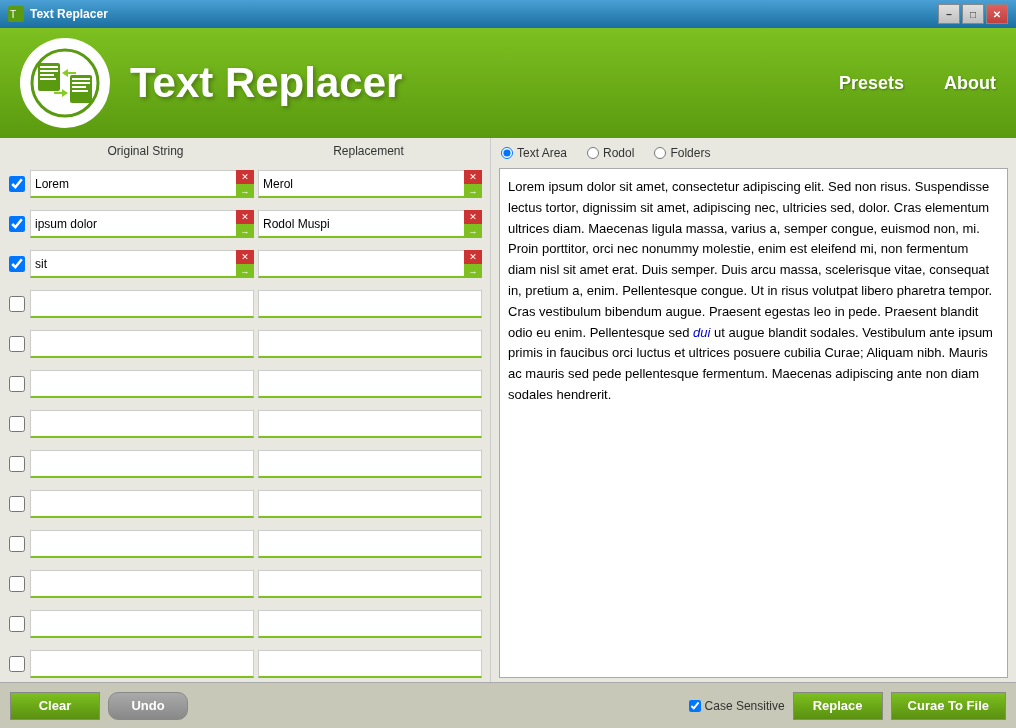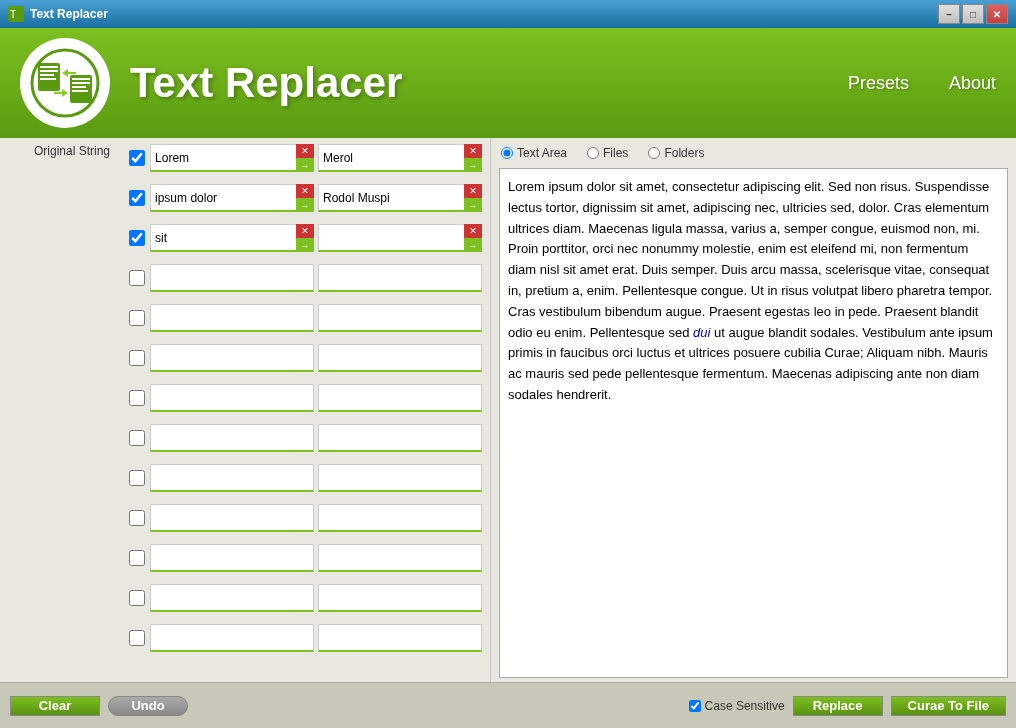--- a/index.html
+++ b/index.html
@@ -91,40 +91,40 @@
       flex: 1;
     }
     .header-nav {
       display: flex;
       gap: 40px;
       align-items: center;
     }
     .header-nav-item {
       color: white;
       font-size: 18px;
-      font-weight: normal;
+      font-weight: bold;
       font-family: 'Comic Sans MS', cursive, Arial;
       cursor: pointer;
       text-shadow: 1px 1px 2px rgba(0,0,0,0.3);
     }
 
     
     .content {
       display: flex;
       flex: 1;
       background: #e8e8e0;
       overflow: hidden;
     }
 
     
     .left-panel {
       width: 490px;
       flex-shrink: 0;
       display: flex;
-      flex-direction: row;
+      flex-direction: column;
       background: #e8e8e0;
     }
 
     .table-header {
       display: flex;
       padding: 6px 10px;
       background: #e8e8e0;
     }
     .table-header-checkbox { width: 24px; }
     .table-header-original {
@@ -250,21 +250,21 @@
       display: flex;
       align-items: center;
       padding: 6px 10px;
       background: #c8c8b8;
       border-top: 1px solid #aaa;
       gap: 8px;
       height: 46px;
     }
 
     .btn {
-      height: 20px;
+      height: 28px;
       padding: 0 16px;
       border: 1px solid #888;
       cursor: pointer;
       font-size: 13px;
       font-weight: bold;
     }
     .btn-clear {
       background: linear-gradient(to bottom, #7dc020, #5a9010);
       color: white;
       min-width: 90px;
@@ -353,20 +353,21 @@
       <div class="header-nav-item">About</div>
     </div>
   </div>
 
   <div class="content">
 
     <div class="left-panel">
       <div class="table-header">
         <div class="table-header-checkbox"></div>
         <div class="table-header-original">Original String</div>
+        <div class="table-header-replacement">Replacement</div>
       </div>
       <div class="rows-container" id="rows-container">
 
       <div class="row-item">
             <input type="checkbox" class="row-checkbox" checked="" style="">
             <div class="row-original"><input type="text" class="row-input" value="Lorem" style=""><div class="row-btns">
                 <div class="row-btn-x">✕</div>
                 <div class="row-btn-arrow">→</div>
               </div></div>
             <div class="row-replacement"><input type="text" class="row-input" value="Merol" style=""><div class="row-btns">
@@ -451,21 +452,21 @@
 
     <div class="right-panel">
       <div class="tabs-bar" id="tabs-bar">
 
       <label class="tab-item">
             <input type="radio" name="view-tab" class="tab-radio" checked="" style="">
             <span>Text Area</span>
           </label>
           <label class="tab-item">
             <input type="radio" name="view-tab" class="tab-radio" style="">
-            <span>Files</span>
+            <span>Rodol</span>
           </label>
           <label class="tab-item">
             <input type="radio" name="view-tab" class="tab-radio" style="">
             <span>Folders</span>
           </label>
         </div>
       <div class="text-area-container">
         <div class="styled-text-area" id="styled-text-area">Lorem ipsum dolor sit amet, consectetur adipiscing elit. Sed non risus. Suspendisse lectus tortor, dignissim sit amet, adipiscing nec, ultricies sed, dolor. Cras elementum ultrices diam. Maecenas ligula massa, varius a, semper congue, euismod non, mi. Proin porttitor, orci nec nonummy molestie, enim est eleifend mi, non fermentum diam nisl sit amet erat. Duis semper. Duis arcu massa, scelerisque vitae, consequat in, pretium a, enim. Pellentesque congue. Ut in risus volutpat libero pharetra tempor. Cras vestibulum bibendum augue. Praesent egestas leo in pede. Praesent blandit odio eu enim. Pellentesque sed <span style="color:#0000cc;font-style:italic;">dui</span> ut augue blandit sodales. Vestibulum ante ipsum primis in faucibus orci luctus et ultrices posuere cubilia Curae; Aliquam nibh. Mauris ac mauris sed pede pellentesque fermentum. Maecenas adipiscing ante non diam sodales hendrerit.</div>
       </div>
     </div>

